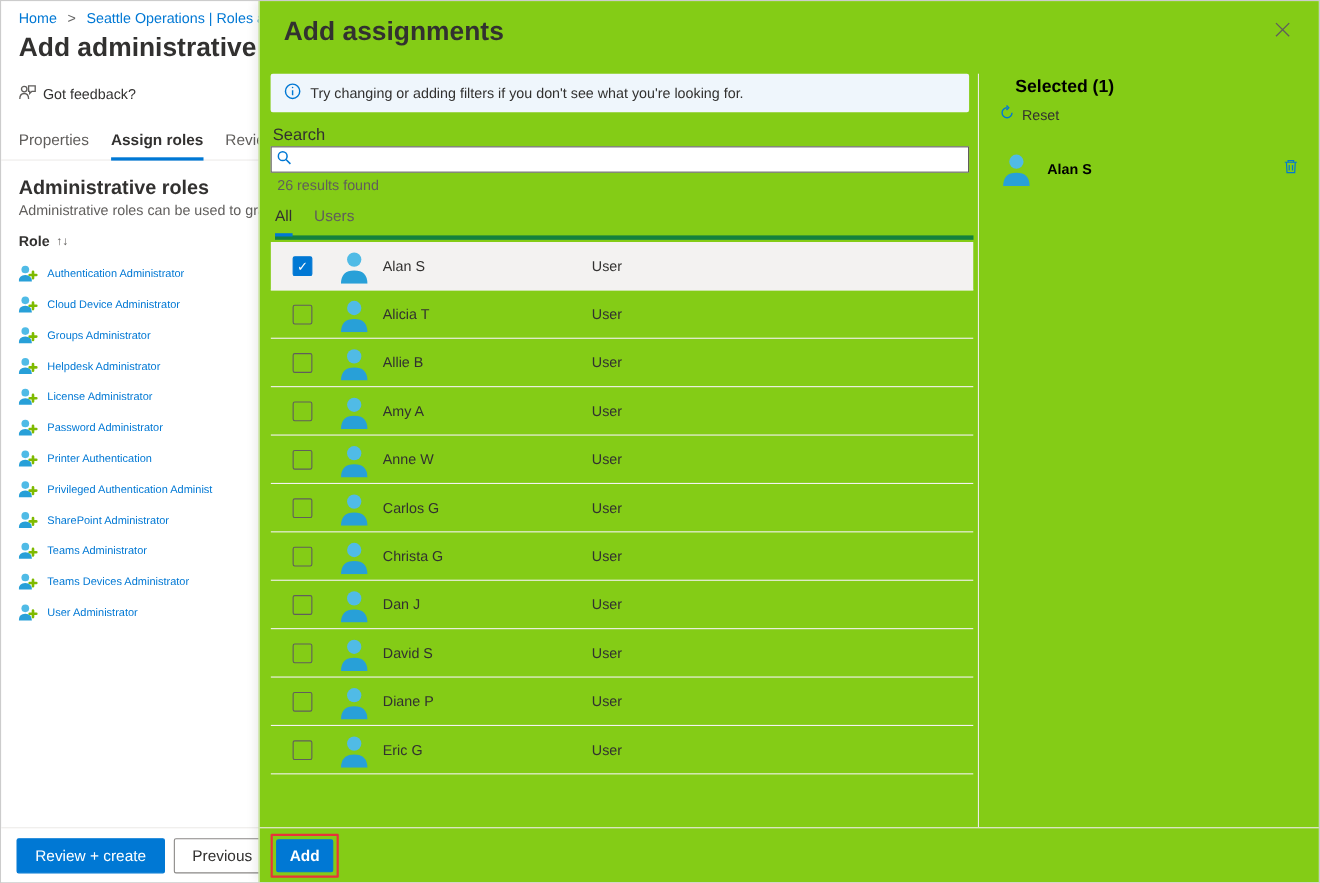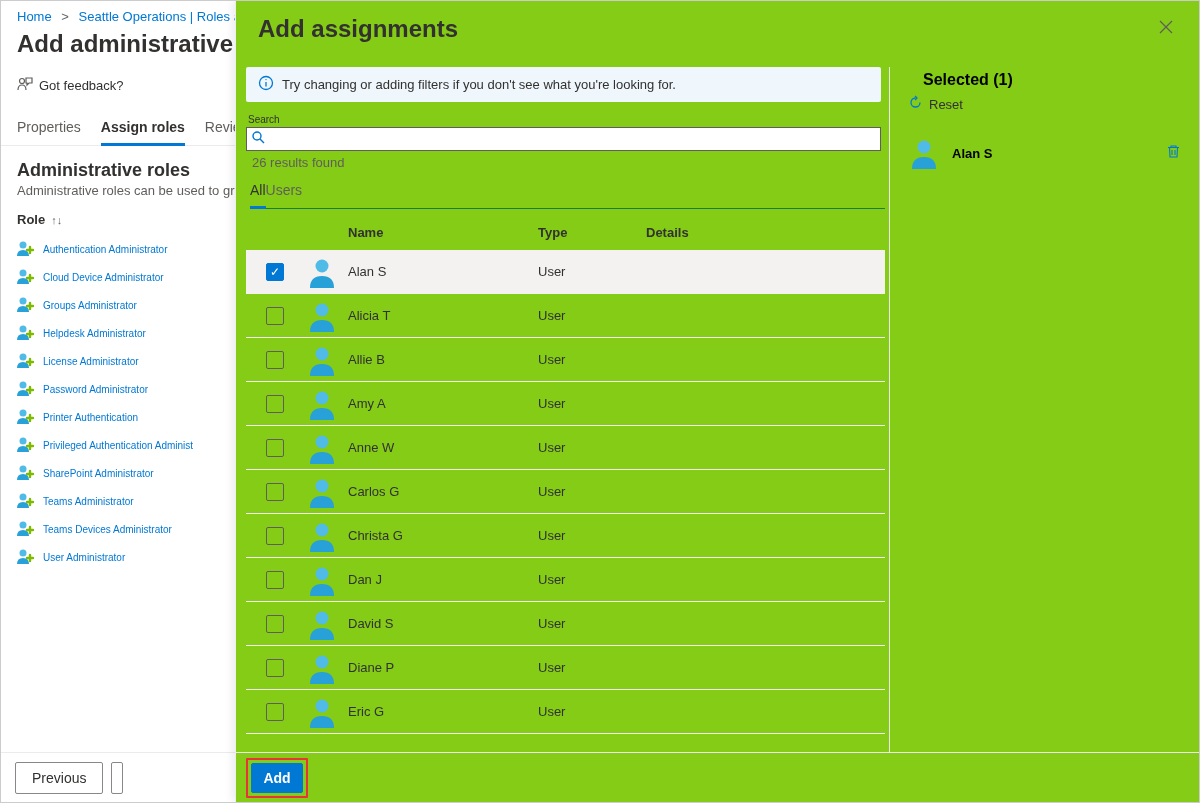--- a/index.html
+++ b/index.html
@@ -28,26 +28,26 @@
 .btn.secondary { background: #fff; color: #323130; border: 1px solid #8a8886; }
 .btn.truncated { background: #fff; border: 1px solid #8a8886; width: 12px; padding: 0; }
 .panel { position: absolute; top: 0; right: 0; bottom: 0; width: 964px; background: #84cc16; box-shadow: -3px 0 8px rgba(0,0,0,0.08); display: flex; flex-direction: column; border-left: 1px solid #eee; }
 .panel-header { display: flex; justify-content: space-between; align-items: center; padding: 14px 22px 24px; }
 .panel-title { font-size: 24px; font-weight: 600; color: #323130; }
 .close-btn { font-size: 16px; color: #605e5c; background: none; border: none; cursor: pointer; padding: 4px; }
 .panel-body { display: flex; flex: 1; min-height: 0; }
 .picker { width: 654px; padding: 0 4px 0 10px; display: flex; flex-direction: column; border-right: 1px solid #edebe9; min-height: 0; }
 .info-bar { background: #eff6fc; padding: 8px 12px; font-size: 13px; color: #323130; display: flex; align-items: center; gap: 8px; border-radius: 2px; margin-right: 4px; }
 .info-icon { color: #0078d4; flex-shrink: 0; }
-.search-label { font-size: 10px; color: #323130; margin: 12px 0 2px 2px; }
+.search-label { font-size: 15px; color: #323130; margin: 12px 0 2px 2px; }
 .search-wrap { position: relative; margin-right: 4px; }
 .search-input { width: 100%; height: 24px; border: 1px solid #605e5c; padding: 0 6px 0 26px; font-size: 13px; }
 .search-icon { position: absolute; left: 6px; top: 4px; color: #0078d4; font-size: 12px; }
 .results-count { font-size: 13px; color: #605e5c; margin: 4px 0 0 6px; }
-.panel-tabs { display: flex; margin: 10px 0 0 4px; font-size: 14px; border-bottom: 1px solid #15803d; }
+.panel-tabs { display: flex; gap: 20px; margin: 10px 0 0 4px; font-size: 14px; border-bottom: 4px solid #15803d; }
 .panel-tab { padding: 2px 0 8px; color: #605e5c; cursor: pointer; }
 .panel-tab.active { color: #323130; border-bottom: 3px solid #0078d4; margin-bottom: -1px; }
 .grid-wrap { flex: 1; overflow-y: scroll; overflow-x: auto; margin-top: 2px; }
 .grid-header { display: flex; padding: 14px 0 10px; font-size: 13px; font-weight: 600; color: #323130; }
 .col-check { width: 60px; flex-shrink: 0; }
 .col-avatar { width: 42px; flex-shrink: 0; }
 .col-name { width: 190px; }
 .col-type { width: 108px; }
 .col-details { flex: 1; }
 .grid-row { display: flex; align-items: center; height: 44px; font-size: 13px; color: #323130; border-bottom: 1px solid #f3f2f1; }
@@ -210,20 +210,21 @@
         <span class="role-icon">
           <svg viewBox="0 0 18 18">
             <use href="#role-icon-g"></use>
           </svg>
         </span>
         <a href="#">User Administrator</a>
       </div>
     </div>
 
   <div class="footer">
+    <button class="btn primary">Review + create</button>
     <button class="btn secondary">Previous</button>
     <button class="btn truncated"></button>
   </div>
 
   <div class="panel">
     <div class="panel-header">
       <div class="panel-title">Add assignments</div>
       <button class="close-btn">
         <svg width="14" height="14" viewBox="0 0 14 14" stroke="#605e5c" stroke-width="1.2">
             <path d="M1 1 L13 13 M13 1 L1 13"></path>
@@ -251,27 +252,20 @@
               </svg>
           </span>
           <input class="search-input" type="text" style="">
         </div>
         <div class="results-count">26 results found</div>
         <div class="panel-tabs">
           <div class="panel-tab active">All</div>
           <div class="panel-tab">Users</div>
         </div>
         <div class="grid-wrap">
-          <div class="grid-header">
-            <div class="col-check"></div>
-            <div class="col-avatar"></div>
-            <div class="col-name">Name</div>
-            <div class="col-type">Type</div>
-            <div class="col-details">Details</div>
-          </div>
           <div id="grid-rows">
               <div class="grid-row selected">
                 <div class="col-check">
                   <div class="check checked">✓</div>
                 </div>
                 <div class="col-avatar">
                   <div class="avatar"><svg viewBox="0 0 32 32">
                       <use href="#person-icon"></use>
                     </svg></div>
                 </div>

